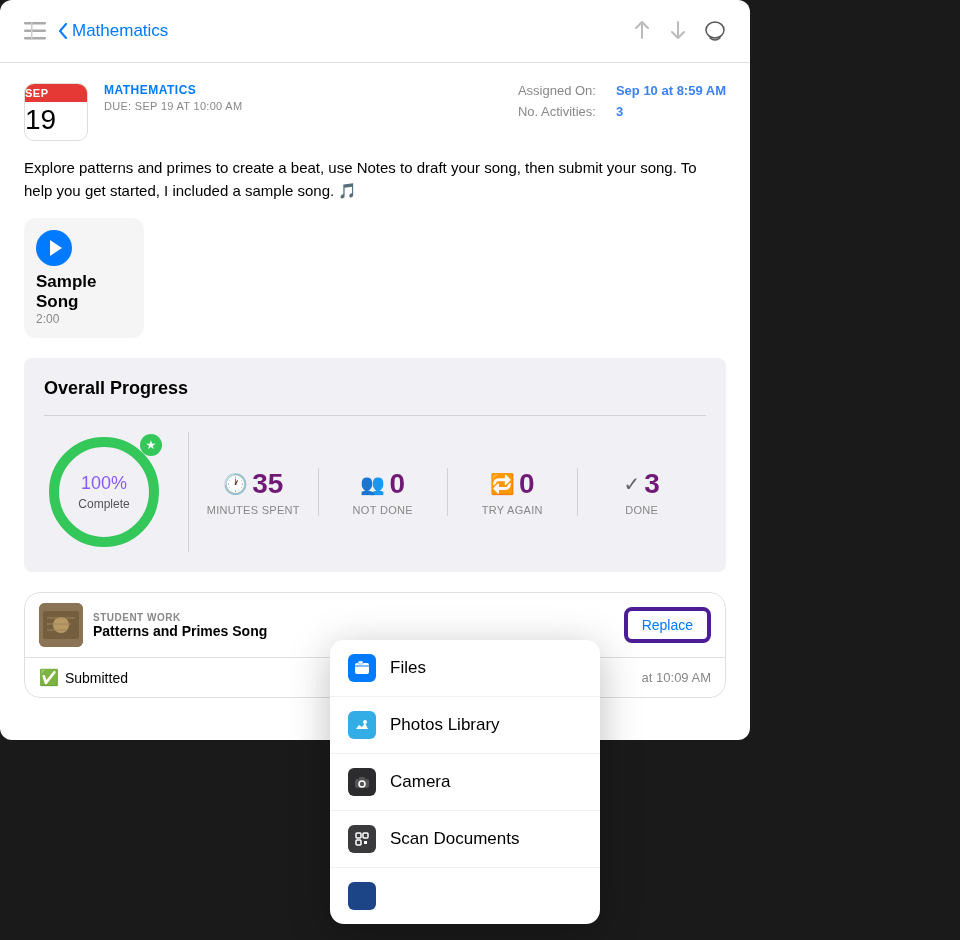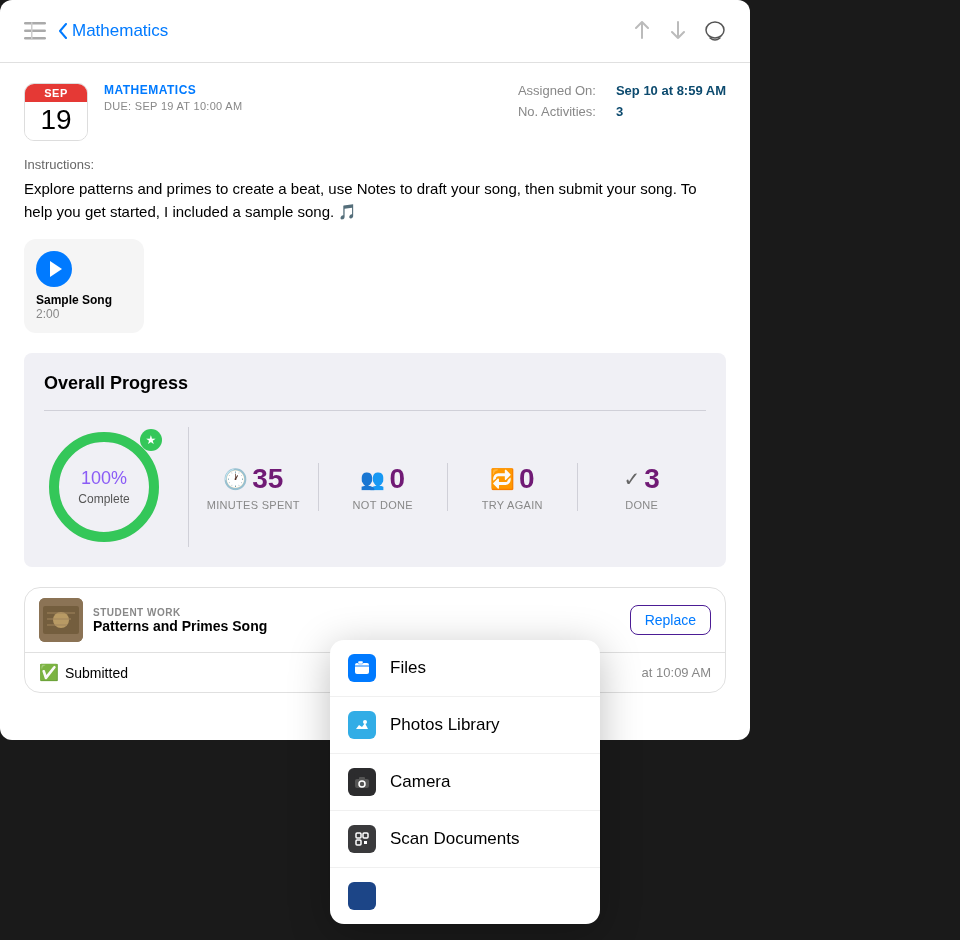--- a/index.html
+++ b/index.html
@@ -69,21 +69,20 @@
       align-items: flex-start;
       gap: 16px;
       margin-bottom: 16px;
     }
     .calendar-icon {
       width: 64px;
       min-width: 64px;
       border-radius: 10px;
       overflow: hidden;
       border: 1px solid #ddd;
-      text-align: center;
     }
     .calendar-top {
       background: #e53935;
       color: #fff;
       font-size: 11px;
       font-weight: 600;
       padding: 3px 0;
       letter-spacing: 0.5px;
     }
     .calendar-day {
@@ -126,21 +125,21 @@
       display: flex;
       gap: 20px;
     }
     .meta-label {
       font-size: 13px;
       color: #888;
     }
     .meta-value {
       font-size: 13px;
       font-weight: 600;
-      color: #0c4a6e;
+      color: #3b82f6;
     }
 
     
     .instructions-section {
       margin-bottom: 16px;
     }
     .instructions-label {
       font-size: 13px;
       color: #666;
       margin-bottom: 6px;
@@ -171,21 +170,21 @@
       margin-bottom: 6px;
     }
     .play-triangle {
       width: 0; height: 0;
       border-top: 8px solid transparent;
       border-bottom: 8px solid transparent;
       border-left: 12px solid #fff;
       margin-left: 3px;
     }
     .song-name {
-      font-size: 12px;
+      font-size: 17px;
       font-weight: 600;
       color: #000;
     }
     .song-duration {
       font-size: 12px;
       color: #888;
     }
 
     
     .progress-section {
@@ -320,21 +319,21 @@
       font-weight: 600;
       letter-spacing: 0.5px;
       text-transform: uppercase;
     }
     .work-title {
       font-size: 14px;
       font-weight: 700;
       color: #000;
     }
     .replace-btn {
-      border: 1px solid #4c1d95;
+      border: 4px solid #4c1d95;
       border-radius: 8px;
       padding: 6px 14px;
       font-size: 14px;
       color: #007aff;
       background: #fff;
       cursor: pointer;
     }
 
     
     .submitted-row {
@@ -492,21 +491,20 @@
         </div>
         <div class="meta-row">
           <span class="meta-label">No. Activities:</span>
           <span class="meta-value">3</span>
         </div>
       </div>
     </div>
 
     
     <div class="instructions-section">
-      <div class="instructions-label">Instructions:</div>
       <div class="instructions-text">Explore patterns and primes to create a beat, use Notes to draft your song, then submit your song. To help you get started, I included a sample song. 🎵</div>
     </div>
 
     
     <div class="song-card">
       <div class="play-btn">
         <div class="play-triangle"></div>
       </div>
       <div class="song-name">Sample Song</div>
       <div class="song-duration">2:00</div>

